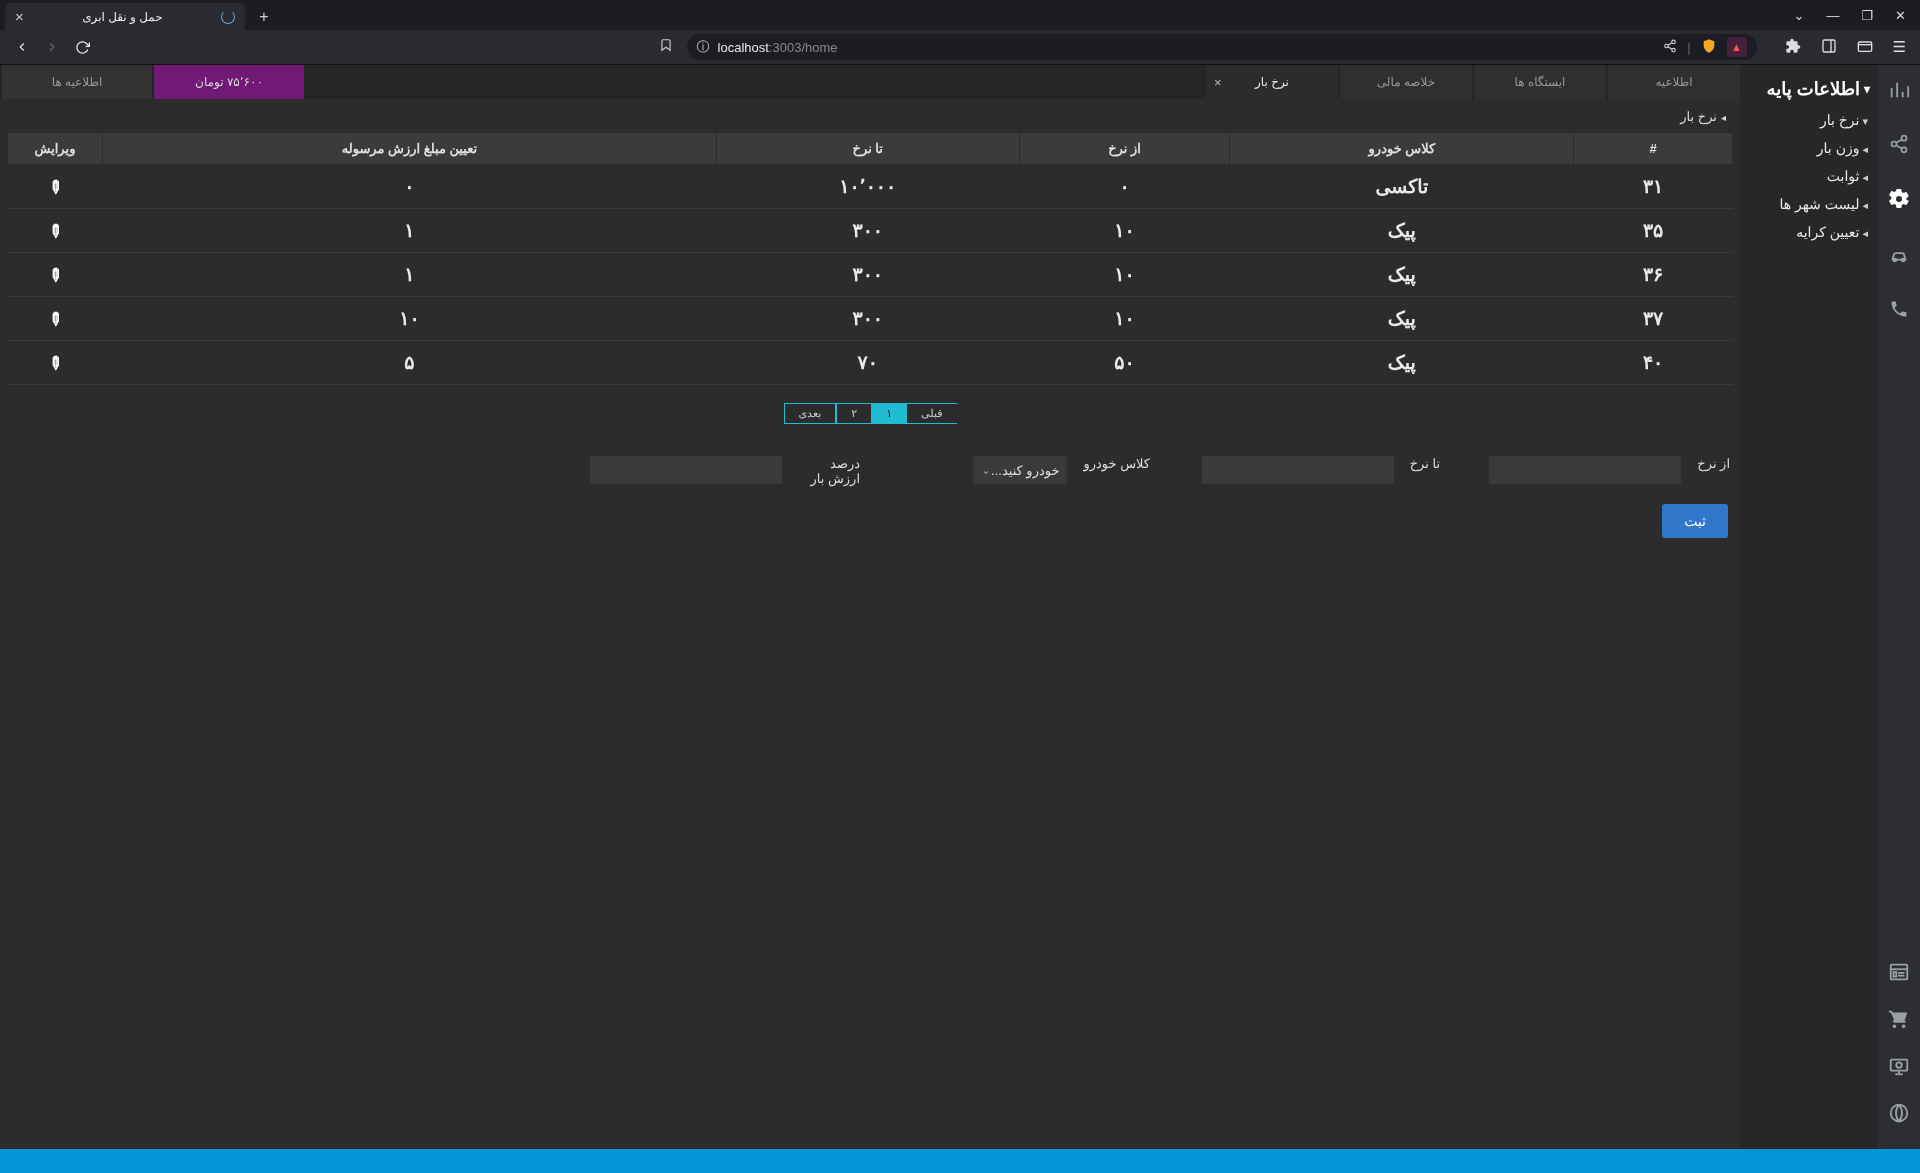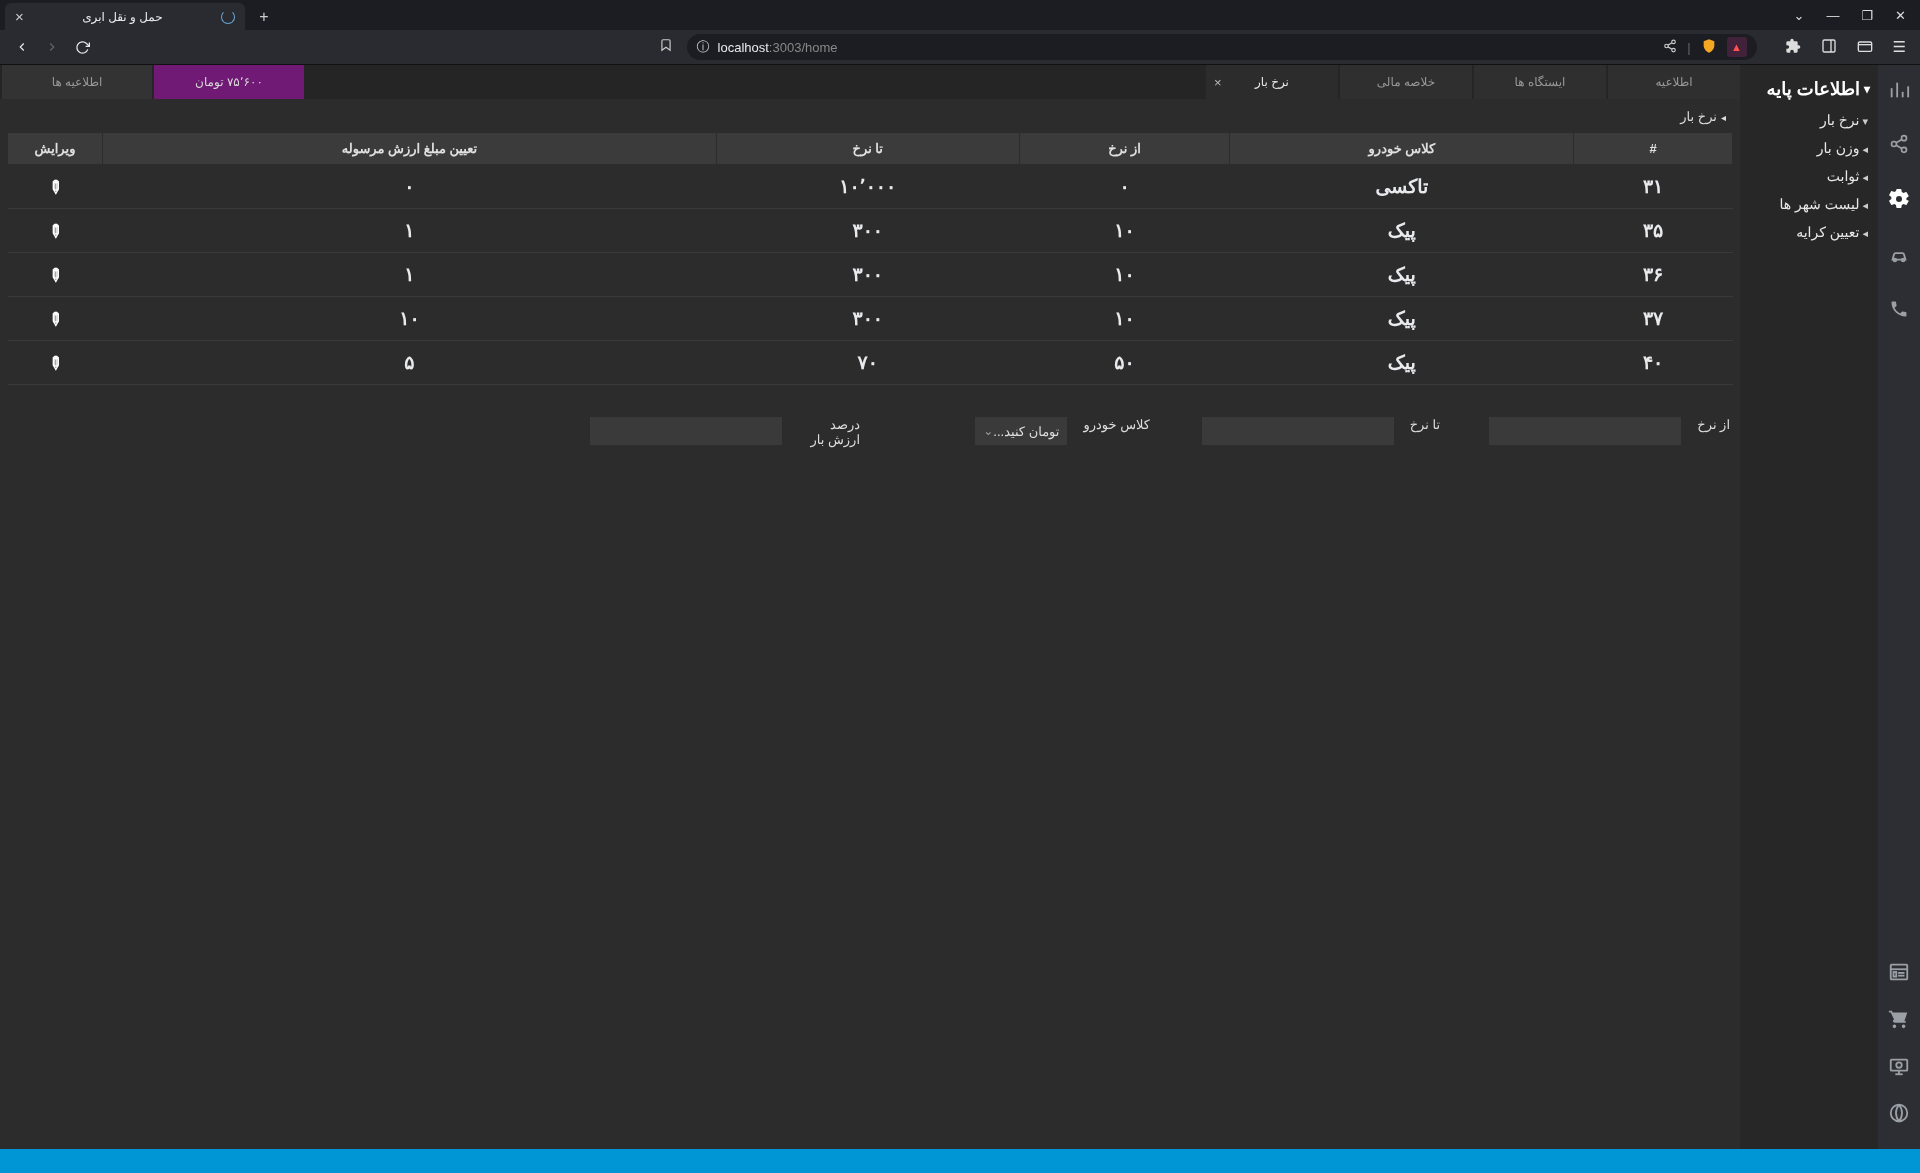--- a/index.html
+++ b/index.html
@@ -447,39 +447,48 @@
             <td>۴۰</td>
             <td>پیک</td>
             <td>۵۰</td>
             <td>۷۰</td>
             <td>۵</td>
             <td class="edit-cell"><span class="pencil">✎</span></td>
           </tr>
         </tbody>
     </table>
 
+    <div class="pager">
+      <div class="pg">بعدی</div>
+      <div class="pg">۲</div>
+      <div class="pg active">۱</div>
+      <div class="pg">قبلی</div>
+    </div>
 
     <div class="form-row">
       <div class="field">
         <label>از نرخ</label>
         <input type="text" style="">
       </div>
       <div class="field">
         <label>تا نرخ</label>
         <input type="text" style="">
       </div>
       <div class="field">
         <label>کلاس خودرو</label>
         <div class="select">
-          <span>تومان کنید...</span>
+          <span>خودرو کنید...</span>
           <span class="chev">⌄</span>
         </div>
       </div>
       <div class="field">
         <label>درصد ارزش بار</label>
         <input type="text" style="">
       </div>
     </div>
 
+    <div class="submit-wrap">
+      <button class="submit-btn">ثبت</button>
+    </div>
   </div>
 </div>
 
 <div class="bottom-bar"></div>
 
 </body></html>

